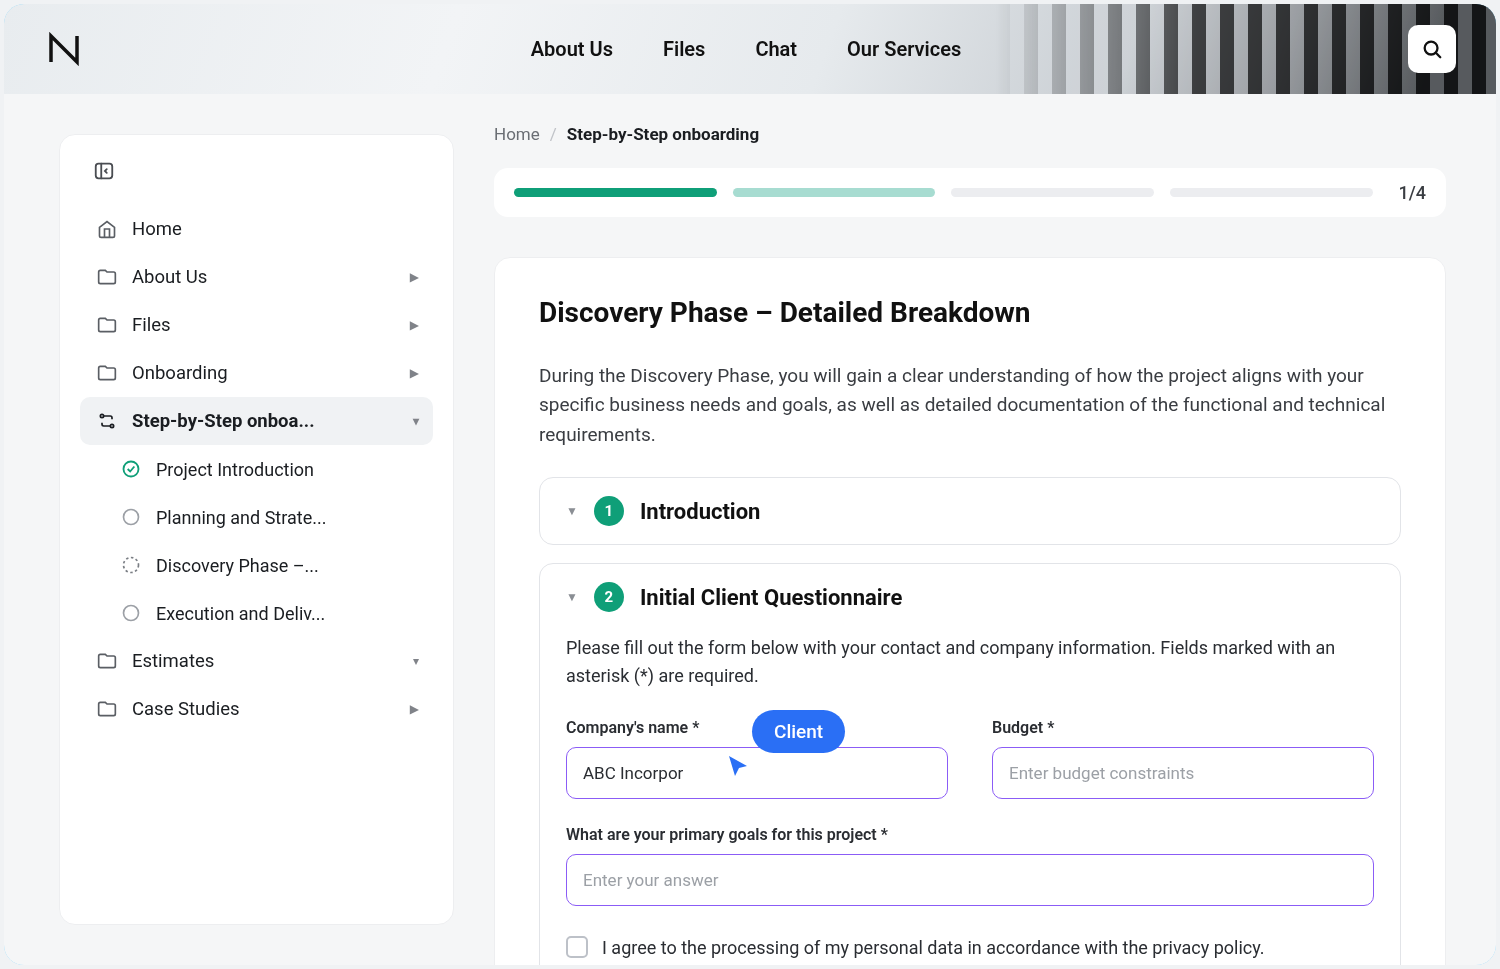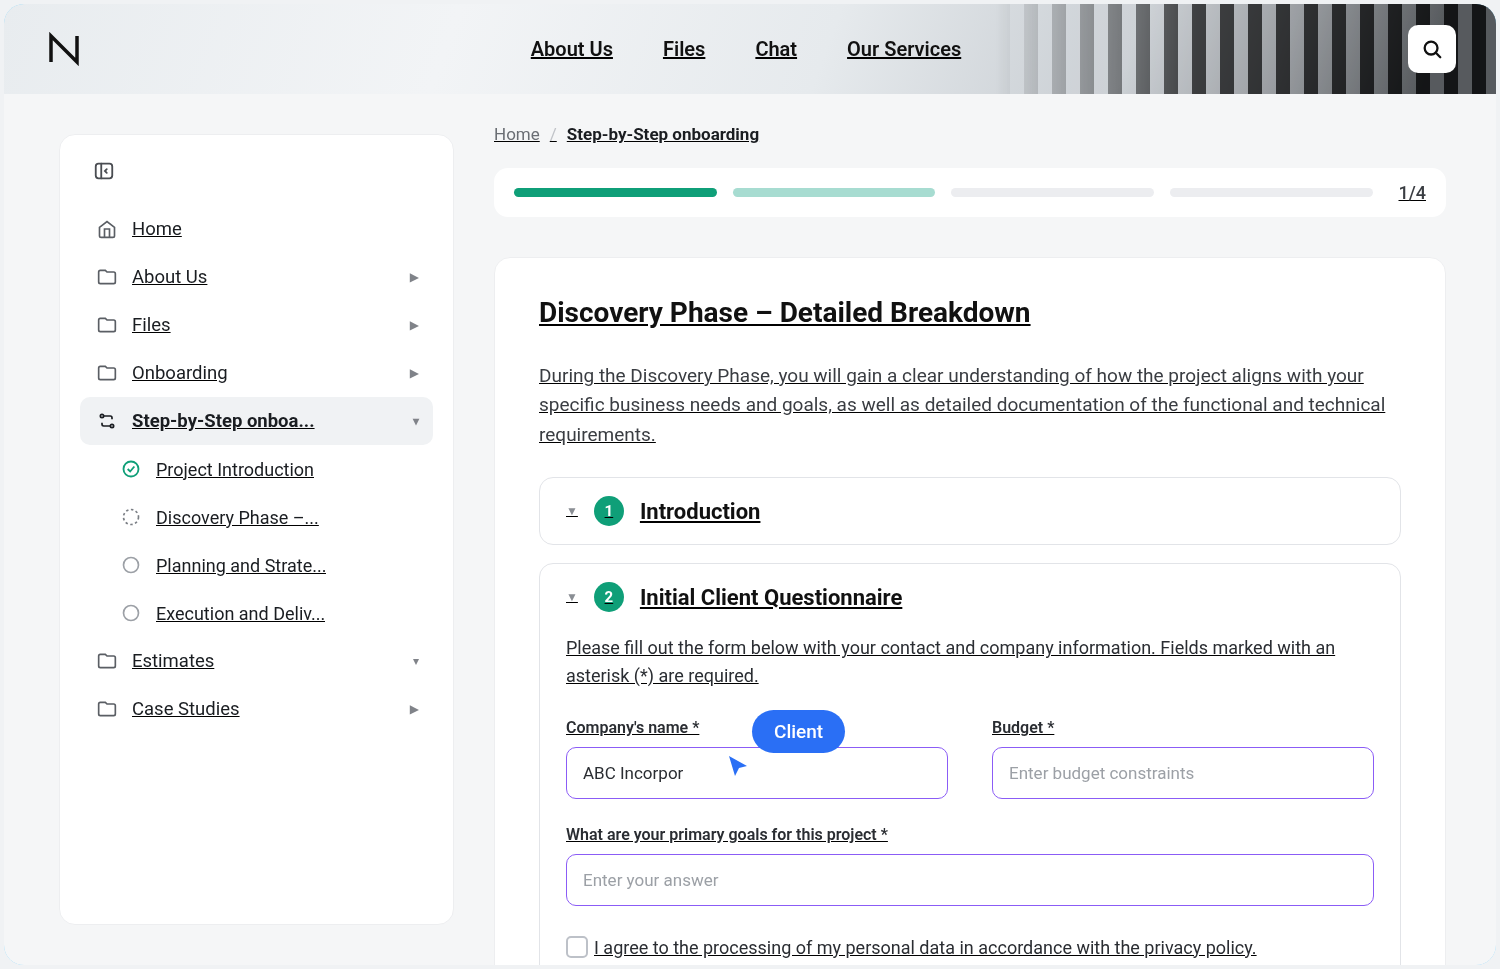--- a/index.html
+++ b/index.html
@@ -1,17 +1,17 @@
 <!DOCTYPE html>
 <html><head>
 <meta charset="utf-8">
 <style>
 * { margin: 0; padding: 0; box-sizing: border-box; font-family: -apple-system, BlinkMacSystemFont, 'Segoe UI', Roboto, sans-serif; }
 body { background: #f0f2f4; width: 1500px; height: 969px; overflow: hidden; }
-.app-frame { background: #7dd3fc; border-radius: 20px; margin: 4px; height: 961px; overflow: hidden; display: flex; flex-direction: column; text-decoration: underline; }
+.app-frame { background: #7dd3fc; border-radius: 20px; margin: 4px; height: 961px; overflow: hidden; display: flex; flex-direction: column; }
 .header { height: 90px; background: linear-gradient(110deg, #e8ecef 0%, #f2f4f6 30%, #e6eaed 55%, #c8cdd2 75%, #8a8e93 85%, #3a3e42 95%); display: flex; align-items: center; padding: 0 40px; position: relative; }
 .header::after { content: ''; position: absolute; right: 0; top: 0; bottom: 0; width: 500px; background: repeating-linear-gradient(90deg, rgba(0,0,0,0.65) 0px, rgba(0,0,0,0.65) 14px, rgba(255,255,255,0.15) 14px, rgba(255,255,255,0.15) 28px); mask-image: linear-gradient(90deg, transparent 0%, black 40%); -webkit-mask-image: linear-gradient(90deg, transparent 0%, black 40%); pointer-events: none; }
 .logo { width: 40px; height: 40px; display: flex; align-items: center; justify-content: center; position: relative; z-index: 2; }
 .logo svg { stroke: #111; stroke-width: 3.5; fill: none; }
 .nav { display: flex; gap: 50px; margin: 0 auto; position: relative; z-index: 2; }
 .nav-item { font-size: 20px; font-weight: 600; color: #111; cursor: pointer; }
 .search-btn { width: 48px; height: 48px; background: #fff; border-radius: 10px; display: flex; align-items: center; justify-content: center; position: relative; z-index: 2; cursor: pointer; }
 .body { display: flex; flex: 1; overflow: hidden; background: #f5f6f7; }
 .sidebar { width: 395px; background: #fff; margin: 40px 0 40px 55px; border-radius: 16px; padding: 20px; border: 1px solid #edeef0; }
 .collapse-btn { width: 32px; height: 32px; display: flex; align-items: center; justify-content: center; margin-left: 8px; margin-bottom: 18px; cursor: pointer; color: #4a4d52; }
@@ -46,21 +46,21 @@
 .acc-title { font-size: 22px; font-weight: 700; color: #111; }
 .acc-body { padding: 0 26px 26px 26px; }
 .form-intro { font-size: 18px; color: #2a2d32; margin: 4px 0 28px 0; line-height: 1.55; }
 .form-row { display: flex; gap: 44px; margin-bottom: 26px; }
 .field { flex: 1; position: relative; }
 .field label { display: block; font-size: 16px; font-weight: 600; color: #2a2d32; margin-bottom: 10px; }
 .field input { width: 100%; height: 52px; border: 1px solid #8b5cf6; border-radius: 10px; padding: 0 16px; font-size: 17px; color: #2a2d32; }
 .field input::placeholder { color: #9ca0a6; }
 .bubble { position: absolute; background: #2a6ff5; color: #fff; padding: 10px 22px; border-radius: 999px; font-size: 19px; font-weight: 500; top: -8px; left: 186px; display: flex; align-items: center; gap: 6px; z-index: 5; }
 .cursor-arrow { position: absolute; left: 160px; top: 36px; color: #2a6ff5; z-index: 5; }
-.check-row { display: flex; align-items: center; gap: 6px; font-size: 18px; color: #2a2d32; margin-top: 30px; }
+.check-row { display: flex; align-items: center; gap: 14px; font-size: 18px; color: #2a2d32; margin-top: 30px; }
 .check-row .cbox { width: 22px; height: 22px; border: 2px solid #bdc1c8; border-radius: 5px; cursor: pointer; }
 </style>
 </head>
 <body>
 
 <div class="app-frame">
   <div class="header">
     <div class="logo">
       <svg width="34" height="34" viewBox="0 0 34 34">
           <path d="M4 30 L4 4 L30 30 L30 4"></path>
@@ -141,35 +141,35 @@
       <div class="side-sub">
         <div class="side-item done">
           <span class="icon">
               <svg width="20" height="20" viewBox="0 0 24 24" fill="none" stroke="currentColor" stroke-width="2.2">
                 <circle cx="12" cy="12" r="9"></circle>
                 <path d="m8 12 3 3 5-6"></path>
               </svg>
             </span>
           <span class="truncate">Project Introduction</span>
         </div>
+        <div class="side-item">
+          <span class="icon">
+              <svg width="20" height="20" viewBox="0 0 24 24" fill="none" stroke="currentColor" stroke-width="2">
+                <circle cx="12" cy="12" r="9"></circle>
+              </svg>
+            </span>
+          <span class="truncate">Planning and Strate...</span>
+        </div>
         <div class="side-item curr">
           <span class="icon">
               <svg width="20" height="20" viewBox="0 0 24 24" fill="none" stroke="currentColor" stroke-width="2" stroke-dasharray="3 3">
                 <circle cx="12" cy="12" r="9"></circle>
               </svg>
             </span>
           <span class="truncate">Discovery Phase –...</span>
-        </div>
-        <div class="side-item">
-          <span class="icon">
-              <svg width="20" height="20" viewBox="0 0 24 24" fill="none" stroke="currentColor" stroke-width="2">
-                <circle cx="12" cy="12" r="9"></circle>
-              </svg>
-            </span>
-          <span class="truncate">Planning and Strate...</span>
         </div>
         <div class="side-item">
           <span class="icon">
               <svg width="20" height="20" viewBox="0 0 24 24" fill="none" stroke="currentColor" stroke-width="2">
                 <circle cx="12" cy="12" r="9"></circle>
               </svg>
             </span>
           <span class="truncate">Execution and Deliv...</span>
         </div>
       </div>

